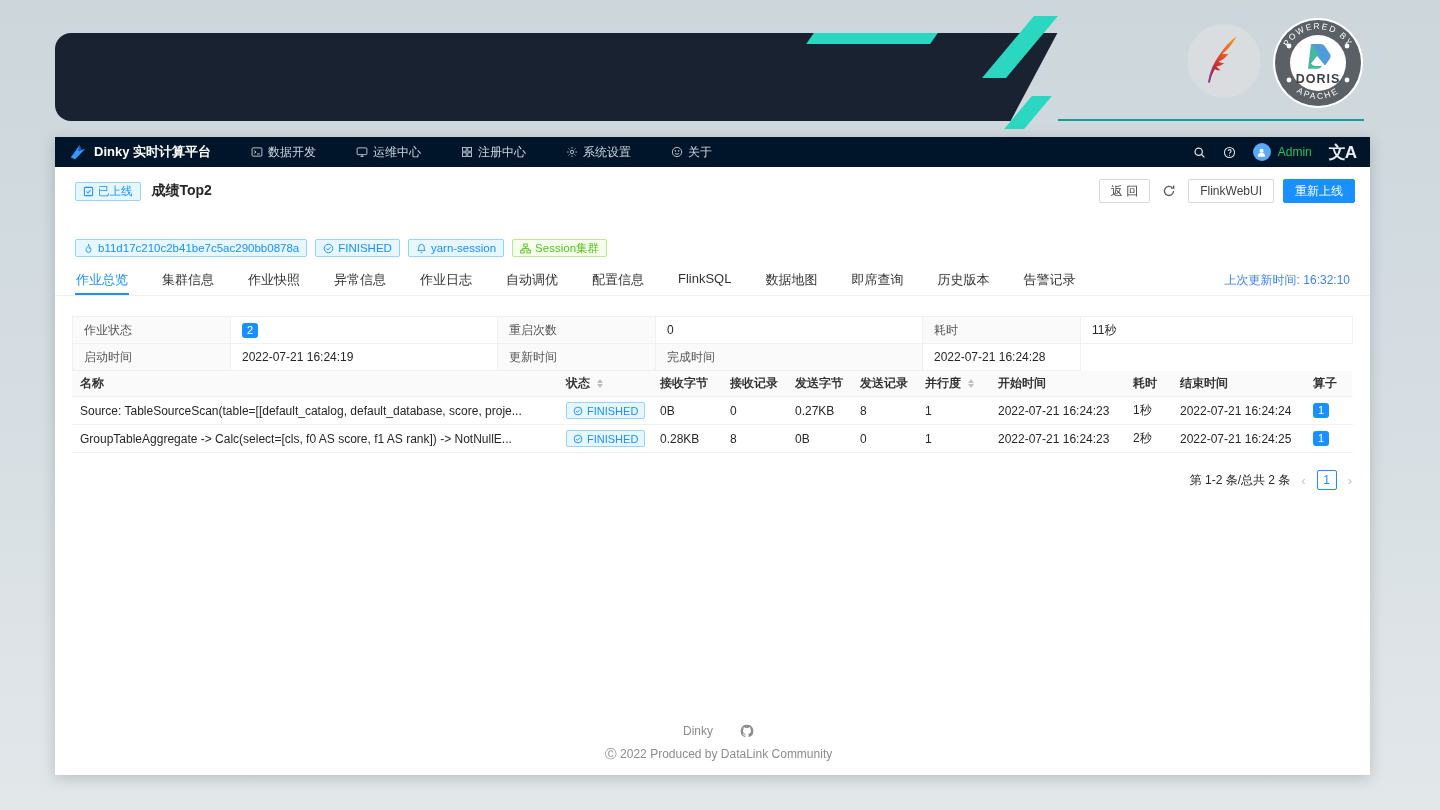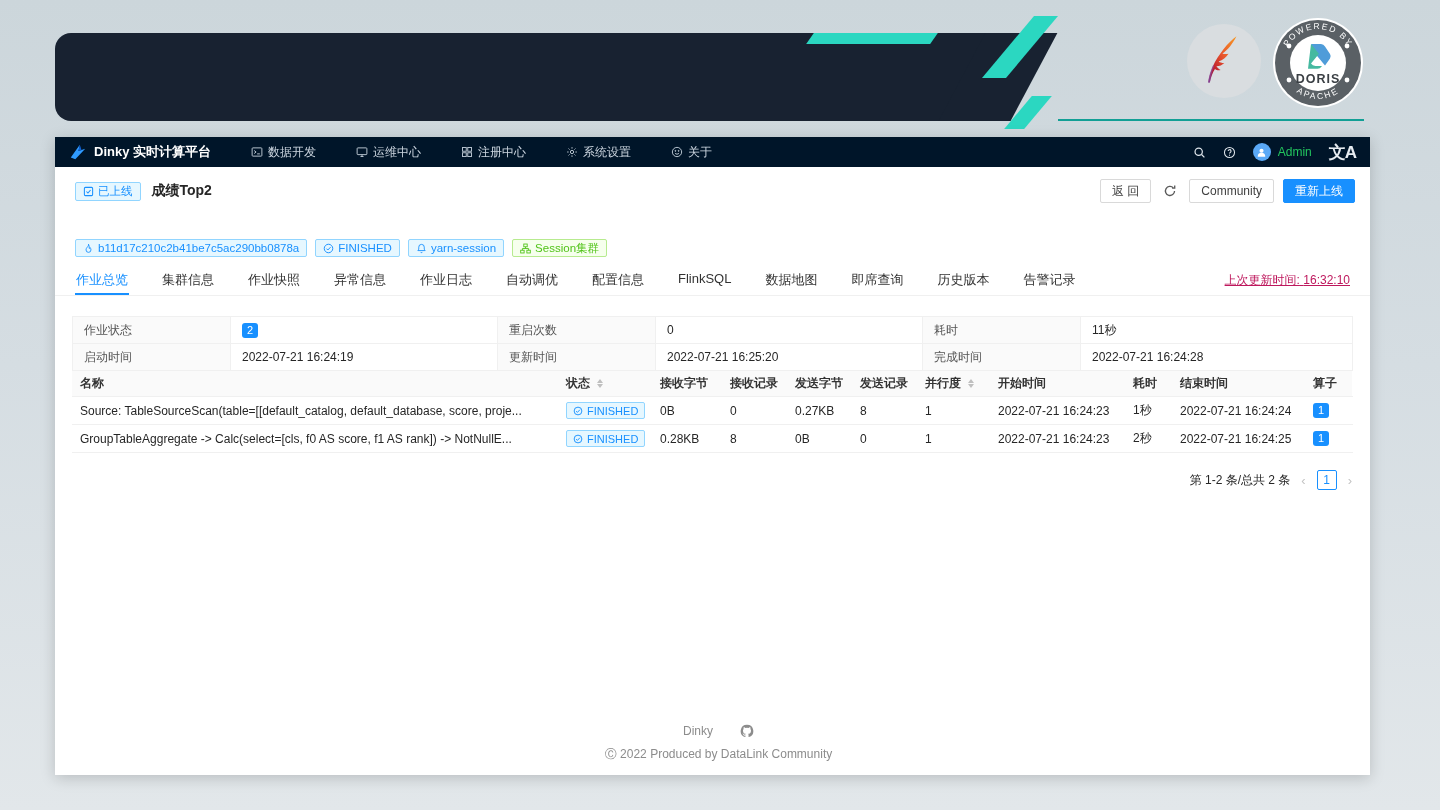--- a/index.html
+++ b/index.html
@@ -60,21 +60,21 @@
   .tag { display:flex; align-items:center; gap:4px; height:18px; padding:0 7px;
     font-size:11.5px; border-radius:2px; border:1px solid; white-space:nowrap;margin-top:28px; }
   .tag .ic { width:11px; height:11px; display:flex; }
   .tag-blue { background:#e6f7ff; border-color:#91d5ff; color:#1890ff; }
   .tag-green { background:#f6ffed; border-color:#b7eb8f; color:#52c41a; }
 
   .tabs-bar { display:flex; align-items:center; padding:0 20px; border-bottom:1px solid #f0f0f0; height:31px; }
   .tabs { display:flex; gap:32px; }
   .tab { font-size:13px; color:#333; padding:6px 1px 6px; cursor:pointer; white-space:nowrap; }
   .tab.active { color:#1890ff; border-bottom:2px solid #1890ff; padding-bottom:4px; }
-  .last-update { margin-left:auto; font-size:12px; color:#be185d;text-decoration:underline; }
+  .last-update { margin-left:auto; font-size:12px; color:#3b82f6; }
 
   .content { padding:20px 17px 0; }
   .info-grid { display:grid; grid-template-columns:158px 267px 158px 267px 158px 1fr;
     border-top:1px solid #f0f0f0; border-left:1px solid #f0f0f0; }
   .ig-cell { border-right:1px solid #f0f0f0; border-bottom:1px solid #f0f0f0; padding:0 11px;
     font-size:12px; display:flex; align-items:center; height:27px; }
   .ig-label { background:#fafafa; color:#555; }
   .ig-value { color:#262626; background:#fff; }
   .count-badge { min-width:16px; height:15px; line-height:15px; background:#1890ff; color:#fff;
     border-radius:3px; font-size:11px; text-align:center; padding:0 4px; }
@@ -263,21 +263,21 @@
       <div class="ph-actions">
         <button class="btn">返 回</button>
         <button class="btn btn-icon">
           <span class="ic">
             <svg viewBox="0 0 16 16" fill="none" stroke="currentColor" stroke-width="1.5">
                 <path d="M13.2 8a5.2 5.2 0 1 1-1.5-3.7"></path>
                 <path d="M13.4 1.8v3h-3"></path>
               </svg>
           </span>
         </button>
-        <button class="btn">Community</button>
+        <button class="btn">FlinkWebUI</button>
         <button class="btn btn-primary">重新上线</button>
       </div>
     </div>
 
     <div class="tags-row">
       <span class="tag tag-blue">
         <span class="ic">
           <svg viewBox="0 0 16 16" fill="none" stroke="currentColor" stroke-width="1.3">
               <path d="M8 1.8c.3 2-.8 3.1-1.9 4.4C5.1 7.4 4.4 8.5 4.4 10a3.6 3.6 0 0 0 7.2 0c0-1.2-.5-2.3-1.2-3.3-.3.7-.7 1.1-1.3 1.4.3-2.1-.2-4.4-1.1-6.3z"></path>
             </svg>
@@ -343,21 +343,20 @@
         <div class="ig-cell ig-value">
           <span class="count-badge">2</span>
         </div>
         <div class="ig-cell ig-label">重启次数</div>
         <div class="ig-cell ig-value">0</div>
         <div class="ig-cell ig-label">耗时</div>
         <div class="ig-cell ig-value">11秒</div>
         <div class="ig-cell ig-label">启动时间</div>
         <div class="ig-cell ig-value">2022-07-21 16:24:19</div>
         <div class="ig-cell ig-label">更新时间</div>
-        <div class="ig-cell ig-value">2022-07-21 16:25:20</div>
         <div class="ig-cell ig-label">完成时间</div>
         <div class="ig-cell ig-value">2022-07-21 16:24:28</div>
       </div>
 
       <div class="jobs">
         <div class="trow thead">
           <div class="tcell col-name">名称</div>
           <div class="tcell col-status">
             <span>状态</span>
             <span class="sorter">

